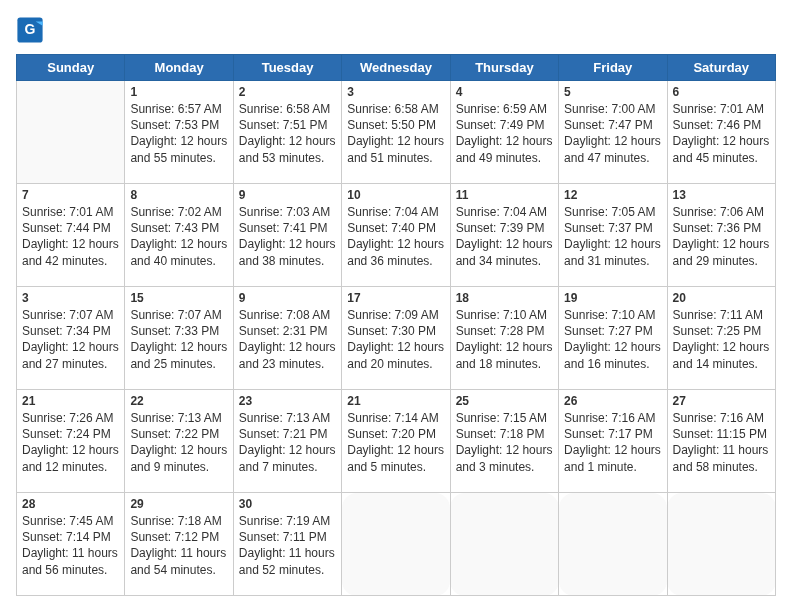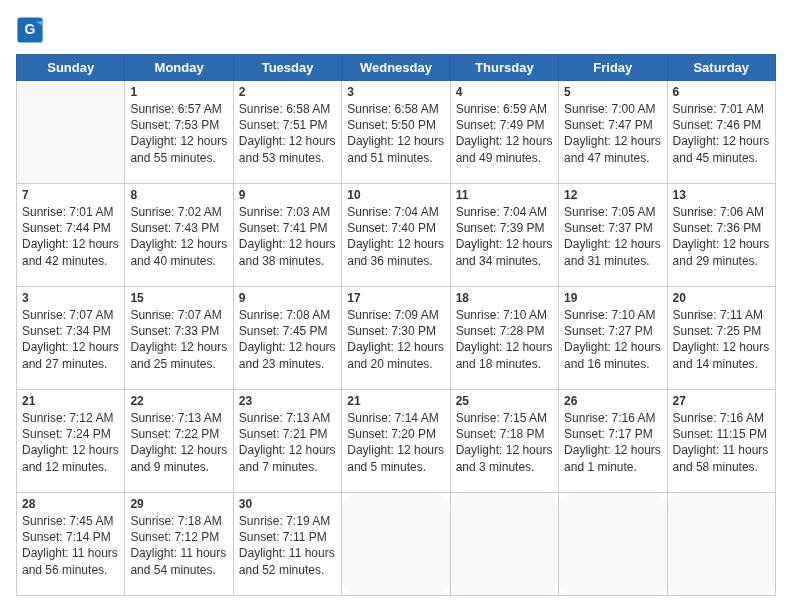--- a/index.html
+++ b/index.html
@@ -238,21 +238,21 @@
           <td>
             <span class="day-num">15</span>
             <div class="cell-text">Sunrise: 7:07 AM
 Sunset: 7:33 PM
 Daylight: 12 hours
 and 25 minutes.</div>
           </td>
           <td>
             <span class="day-num">9</span>
             <div class="cell-text">Sunrise: 7:08 AM
-Sunset: 7:45 PM
+Sunset: 2:31 PM
 Daylight: 12 hours
 and 23 minutes.</div>
           </td>
           <td>
             <span class="day-num">17</span>
             <div class="cell-text">Sunrise: 7:09 AM
 Sunset: 7:30 PM
 Daylight: 12 hours
 and 20 minutes.</div>
           </td>
@@ -274,21 +274,21 @@
             <span class="day-num">20</span>
             <div class="cell-text">Sunrise: 7:11 AM
 Sunset: 7:25 PM
 Daylight: 12 hours
 and 14 minutes.</div>
           </td>
         </tr>
         <tr>
           <td>
             <span class="day-num">21</span>
-            <div class="cell-text">Sunrise: 7:12 AM
+            <div class="cell-text">Sunrise: 7:26 AM
 Sunset: 7:24 PM
 Daylight: 12 hours
 and 12 minutes.</div>
           </td>
           <td>
             <span class="day-num">22</span>
             <div class="cell-text">Sunrise: 7:13 AM
 Sunset: 7:22 PM
 Daylight: 12 hours
 and 9 minutes.</div>

